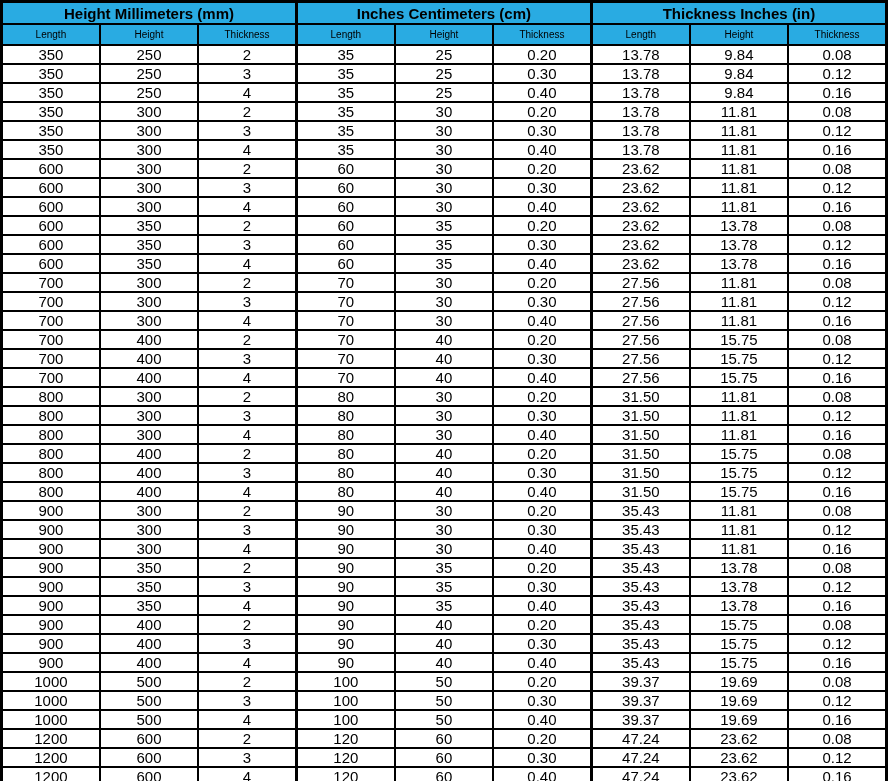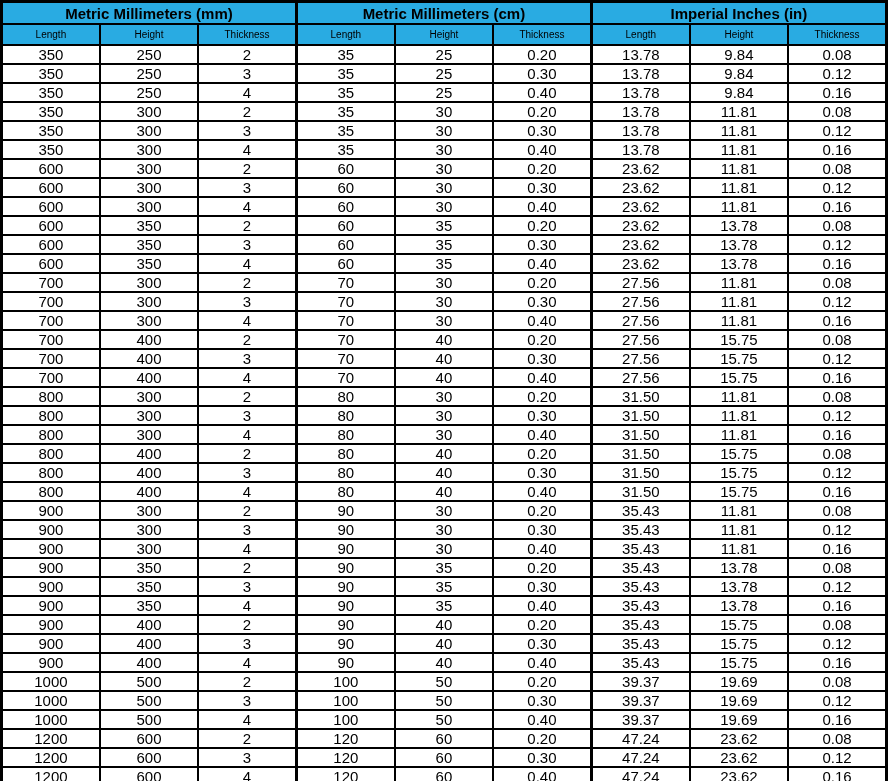--- a/index.html
+++ b/index.html
@@ -57,23 +57,23 @@
       <col style="width:11.11%">
     <col style="width:11.11%">
       <col style="width:11.11%">
       <col style="width:11.11%">
     <col style="width:11.12%">
       <col style="width:11.11%">
       <col style="width:11.11%">
   </colgroup>
   <thead>
     <tr class="group-header-row">
-      <th colspan="3">Metric Millimeters (mm)</th>
-      <th colspan="3" class="group-start">Metric Millimeters (cm)</th>
-      <th colspan="3" class="group-start">Imperial Inches (in)</th>
+      <th colspan="3">Height Millimeters (mm)</th>
+      <th colspan="3" class="group-start">Inches Centimeters (cm)</th>
+      <th colspan="3" class="group-start">Thickness Inches (in)</th>
     </tr>
     <tr class="col-header-row">
       <th>Length</th>
       <th>Height</th>
       <th>Thickness</th>
       <th class="group-start">Length</th>
       <th>Height</th>
       <th>Thickness</th>
       <th class="group-start">Length</th>
       <th>Height</th>

